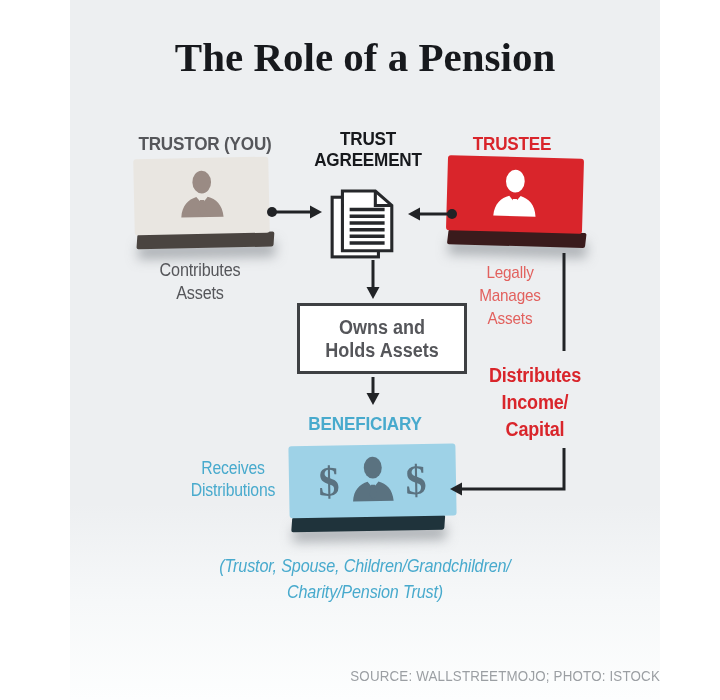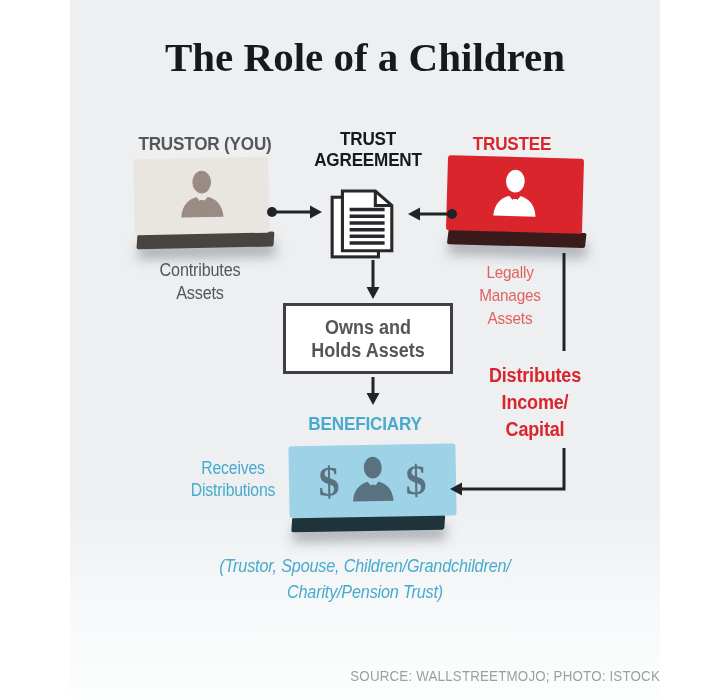--- a/index.html
+++ b/index.html
@@ -41,21 +41,21 @@
   .trustee-block .edge{background:#3a1b1c;}
   .beneficiary-block{left:289px;top:445px;width:151px;height:72px;transform:rotate(-1deg);}
   .beneficiary-block .face{background:var(--beneficiary_face,#9ed2e7);color:var(--beneficiary_icon,#5a7280);
                            gap:8px;padding:0 8px;}
   .beneficiary-block .edge{background:#1f333b;}
   .person{width:52px;height:52px;}
   .beneficiary-block .person{width:50px;height:50px;}
   .dollar{font-family:"Liberation Serif",serif;font-weight:700;font-size:42px;line-height:1;
           color:var(--beneficiary_icon,#5a7280);}
   .doc-icon{position:absolute;left:329px;top:189px;width:68px;height:72px;}
-  .owns-box{position:absolute;left:283px;top:303px;width:170px;height:71px;background:#ffffff;
+  .owns-box{position:absolute;left:297px;top:303px;width:170px;height:71px;background:#ffffff;
             border:3px solid #3e4043;box-sizing:border-box;display:flex;align-items:center;justify-content:center;}
   .owns-box .lines{font-weight:700;font-size:20px;color:var(--gray,#55575a);line-height:23px;text-align:center;
                    transform:scaleX(.9);}
   .arrows{position:absolute;left:0;top:0;z-index:3;}
   .hidden-defs{position:absolute;width:0;height:0;overflow:hidden;}
 </style>
 </head>
 <body>
 
 <div class="page">
@@ -65,21 +65,21 @@
       <symbol id="sym-person" viewBox="0 0 64 64">
         <ellipse cx="32" cy="15" rx="11.5" ry="14" fill="currentColor"></ellipse>
         <path d="M6 58 C7 43 15 36 25 33 L32 41.5 L39 33 C49 36 57 43 58 58 Z" fill="currentColor"></path>
         <polygon points="29.5,37 34.5,37 36.5,50 32,57 27.5,50" fill="currentColor"></polygon>
       </symbol>
     </defs>
   </svg>
 
   <div class="panel"></div>
 
-  <div class="title">The Role of a Children</div>
+  <div class="title">The Role of a Pension</div>
 
   <div class="lbl cond node-label trustor-label">TRUSTOR (YOU)</div>
   <div class="block trustor-block">
     <div class="face">
       <svg class="person" viewBox="0 0 64 64">
         <use href="#sym-person"></use>
       </svg>
     </div>
     <div class="edge"></div>
   </div>

